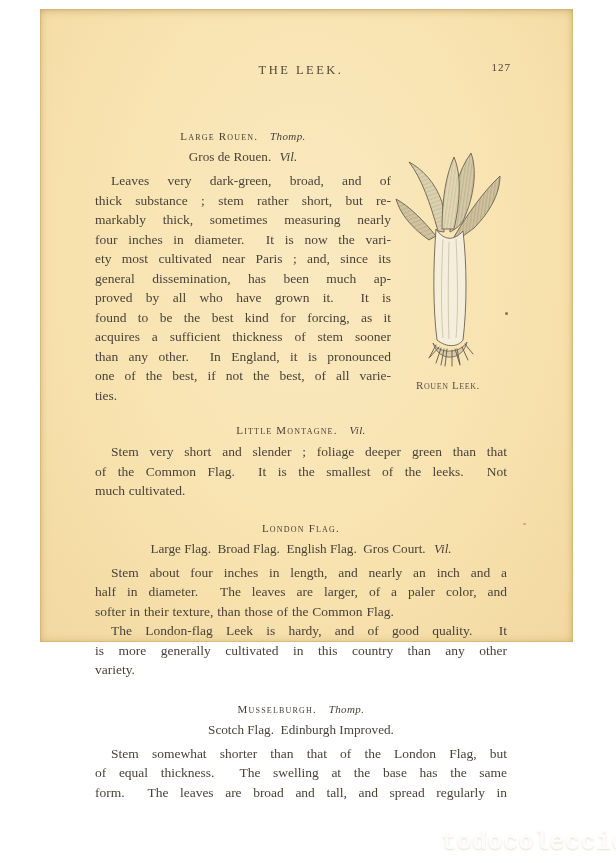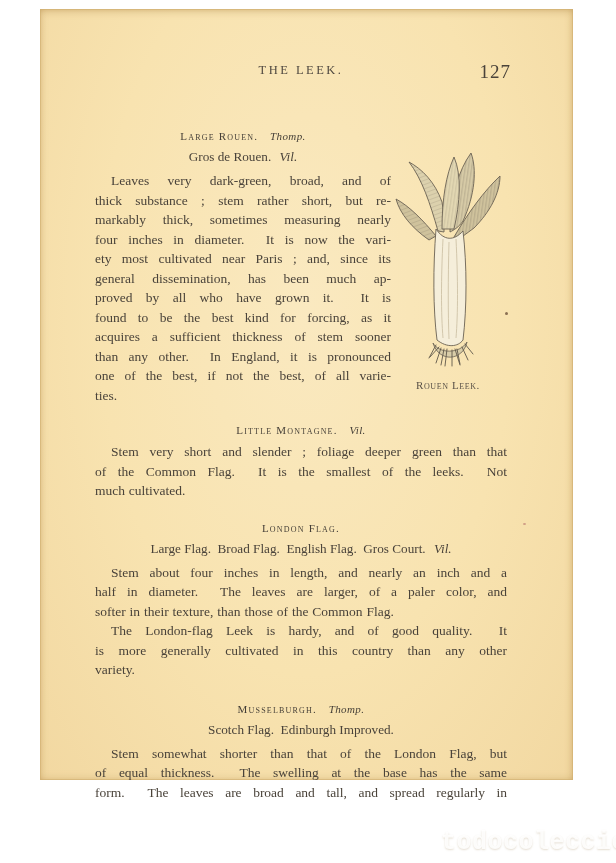--- a/index.html
+++ b/index.html
@@ -4,42 +4,42 @@
 <style>
   * { margin:0; padding:0; box-sizing:border-box; }
   html,body { width:616px; height:863px; }
   body {
     position:relative;
     background:#ffffff;
     font-family:"Liberation Serif","DejaVu Serif",serif;
     overflow:hidden;
   }
   .scan-page {
-    position:absolute; left:40px; top:9px; width:533px; height:771px;
+    position:absolute; left:40px; top:9px; width:533px; height:633px;
     background:radial-gradient(ellipse at 50% 38%, #fae9c0 0%, #f8e3b0 55%, #f2d8a1 100%);
     box-shadow:
       inset 0 0 0 1px rgba(209,174,112,.55),
       inset 0 5px 8px -4px rgba(168,126,58,.5),
       inset 0 -5px 9px -5px rgba(168,126,58,.35),
       inset 6px 0 10px -7px rgba(168,126,58,.35),
       inset -6px 0 10px -7px rgba(168,126,58,.4);
   }
   .content {
     position:absolute; inset:0;
     padding:54px 66px 0 55px;
     color:#4a433a;
   }
   .running-head-row { position:relative; height:17px; }
   .running-head {
     display:block; text-align:center;
     font-size:12.5px; letter-spacing:2.5px; color:#504940;
   }
   .page-number {
     position:absolute; right:-4px; top:-2px;
-    font-size:19px; letter-spacing:1px; color:#4a433a;
+    font-size:11px; letter-spacing:1px; color:#4a433a;
   }
   .heading {
     text-align:center; font-size:11px; line-height:20px;
     margin:16px 0 2px; color:#453f37;
   }
   .heading .sc { font-variant:small-caps; letter-spacing:1.2px; }
   .heading .auth { font-style:italic; margin-left:9px; letter-spacing:.4px; }
   .heading .auth:empty { display:none; margin:0; }
   .syn {
     text-align:center; font-size:13.2px; line-height:17px;

